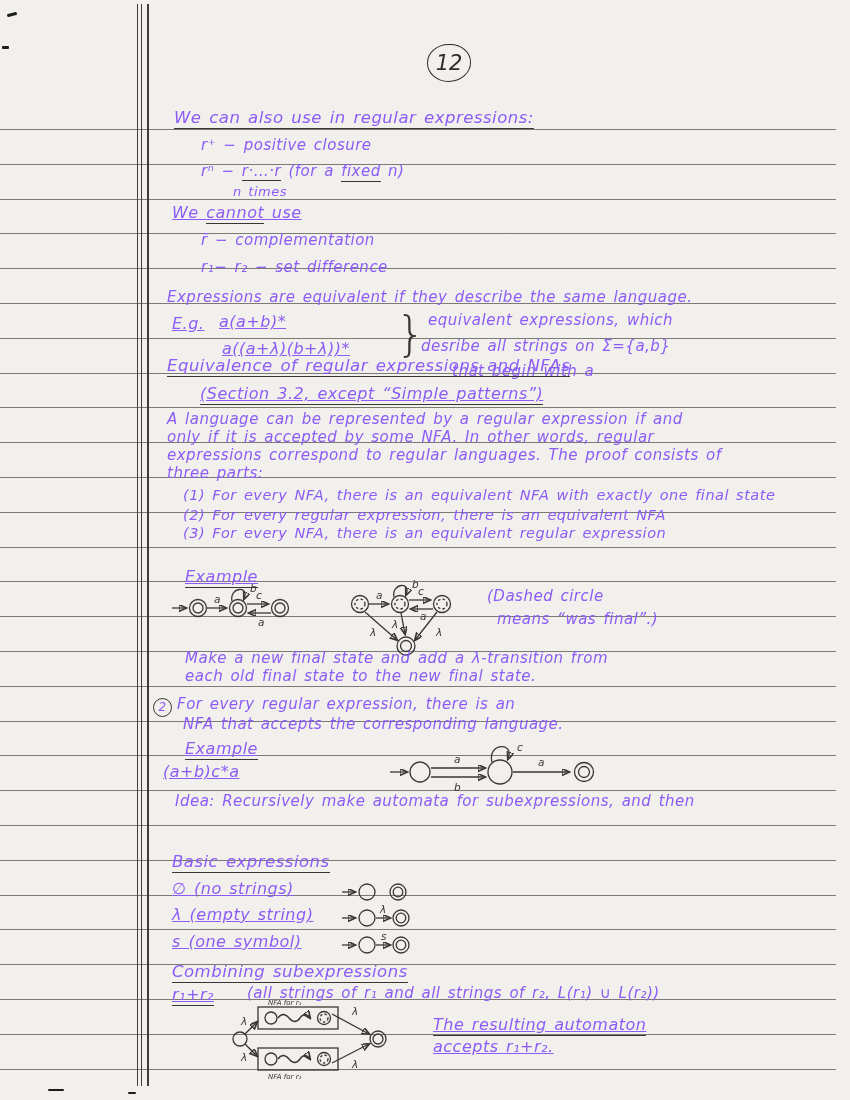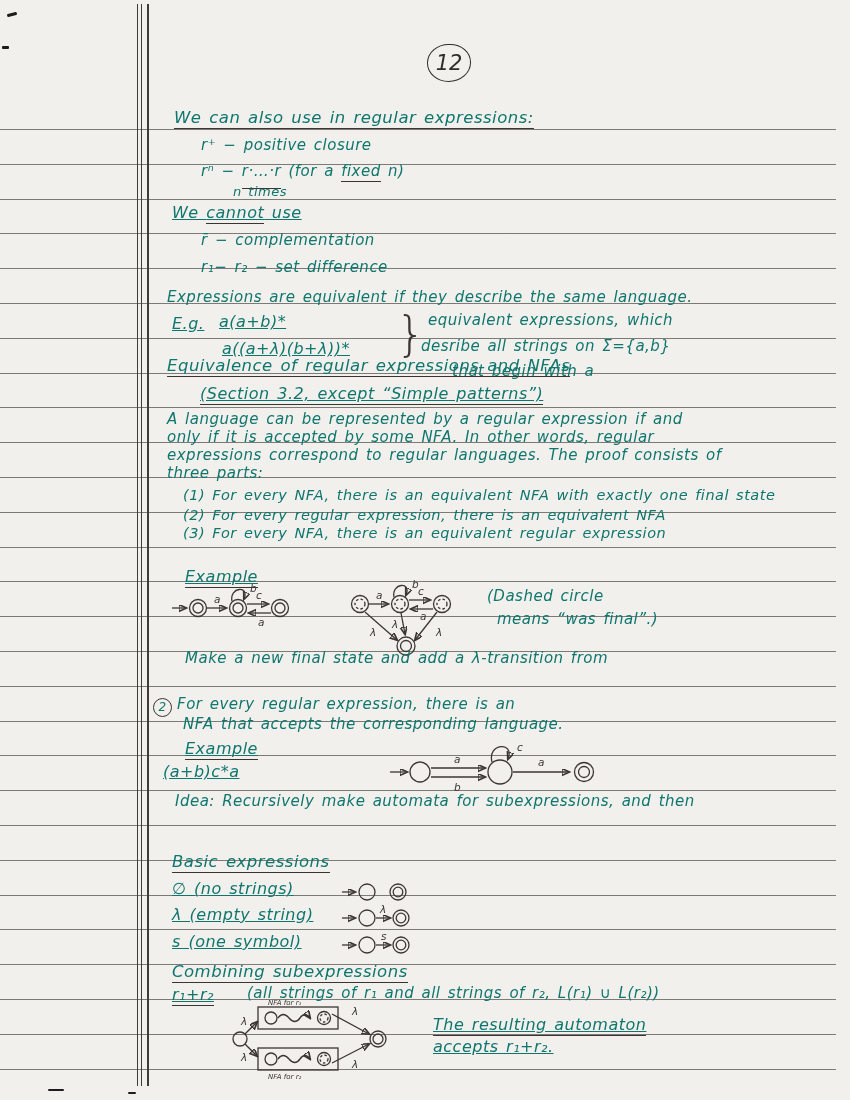--- a/index.html
+++ b/index.html
@@ -16,29 +16,29 @@
       transparent 1px, transparent 34.8px);
   }
   
   .vline{position:absolute; top:4px; height:1082px; background:#3e3c38;}
   .v1{left:137px; width:1px;}
   .v2{left:141px; width:1px;}
   .v3{left:147px; width:2px;}
   
   .hw{
     position:absolute; white-space:nowrap;
-    font-style:italic; color:#0f766e;
+    font-style:italic; color:#8b5cf6;
     font-size:15px; letter-spacing:.5px; word-spacing:2px;
     line-height:1.15;
   }
   .big{font-size:16.5px;}
   .md{font-size:16px;text-decoration:underline;}
   .sm{font-size:13px;}
   .ul{border-bottom:1.4px solid #393631; padding-bottom:1px;}
-  .ub{border-bottom:1.4px solid #393631; padding-bottom:8px;}
+  .ub{border-bottom:1.4px solid #393631; padding-bottom:0;}
   .cnum{
     display:inline-flex; align-items:center; justify-content:center;
     width:17px; height:17px; border:1.4px solid #393631; border-radius:50%;
     font-size:12px; margin-right:5px; vertical-align:-2px;
   }
   .pagenum{
     position:absolute; left:427px; top:44px; width:42px; height:36px;
     border:1.7px solid #2f2d29; border-radius:50% 48% 52% 50%;
     display:flex; align-items:center; justify-content:center;
     font-size:21px; font-style:italic; color:#2f2d29;
@@ -150,20 +150,21 @@
     <line x1="57" y1="31" x2="61" y2="52" marker-end="url(#ah)"></line>
     <text x="48" y="46">λ</text>
     <line x1="93" y1="30" x2="71" y2="58" marker-end="url(#ah)"></line>
     <text x="92" y="54">λ</text>
   </svg>
 
   <div class="hw" style="left:487px;top:588px"><span>(Dashed circle</span></div>
   <div class="hw" style="left:497px;top:611px"><span>means “was final”.)</span></div>
 
   <div class="hw" style="left:185px;top:650px"><span>Make a new final state and add a λ-transition from</span></div>
+  <div class="hw" style="left:185px;top:668px"><span>each old final state to the new final state.</span></div>
 
   <div class="hw" style="left:153px;top:696px"><span class="cnum">2</span><span>For every regular expression, there is an</span></div>
   <div class="hw" style="left:183px;top:716px"><span>NFA that accepts the corresponding language.</span></div>
   <div class="hw md" style="left:185px;top:740px"><span class="ul">Example</span></div>
   <div class="hw md" style="left:163px;top:763px"><span>(a+b)c*a</span></div>
 
   <svg style="left:388px;top:740px" width="240" height="52" viewBox="0 0 240 52">
     <line x1="2" y1="32" x2="19" y2="32" marker-end="url(#ah)"></line>
     <circle cx="32" cy="32" r="10"></circle>
     <line x1="43" y1="28" x2="97" y2="28" marker-end="url(#ah)"></line>

